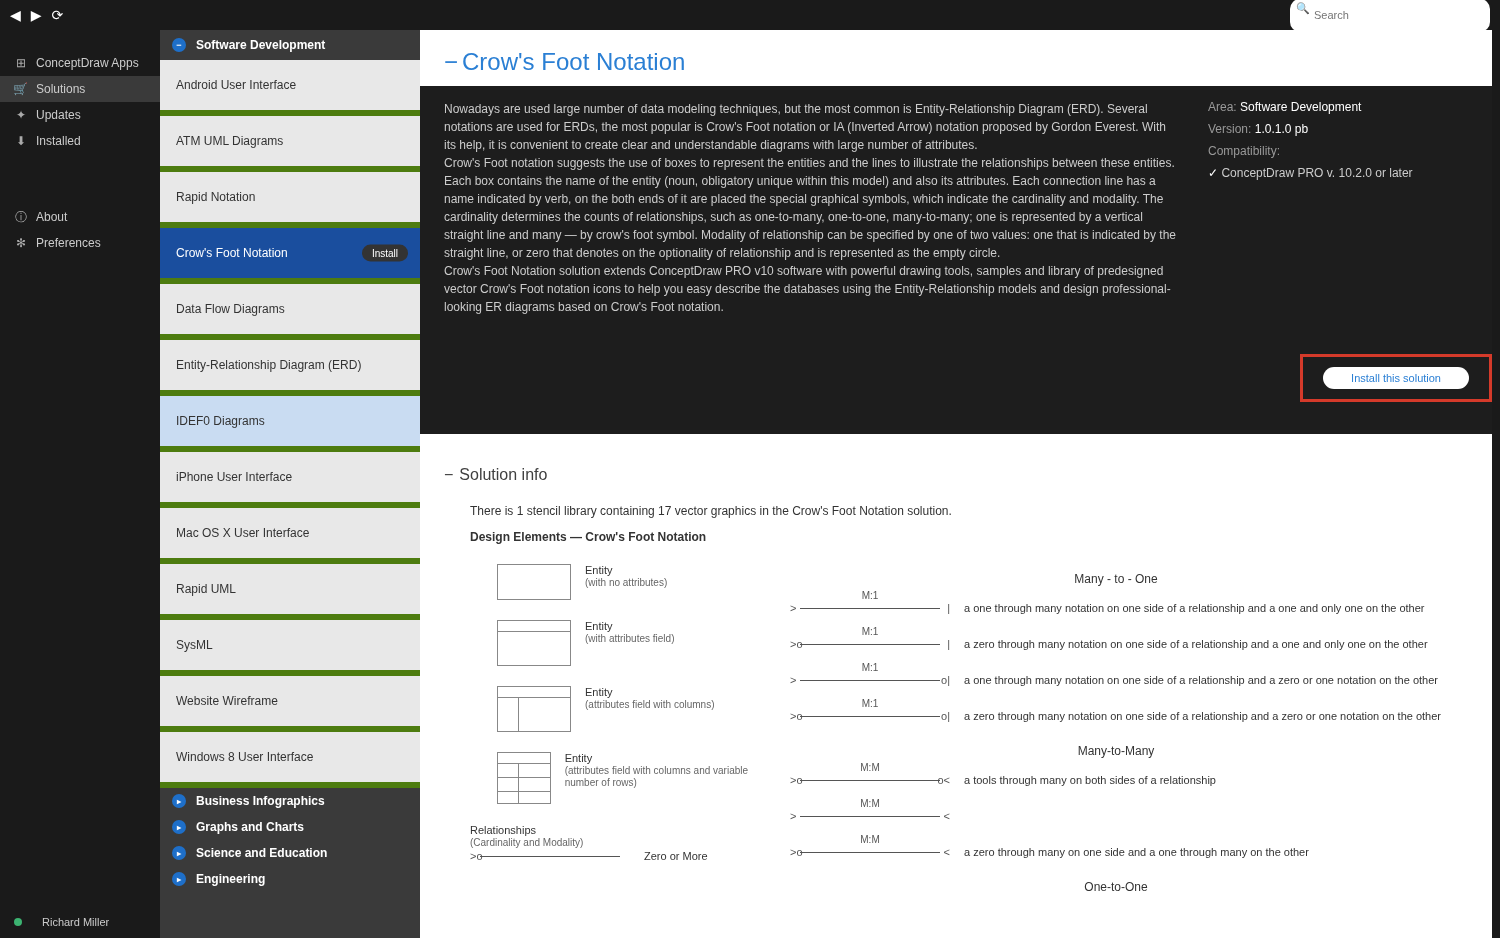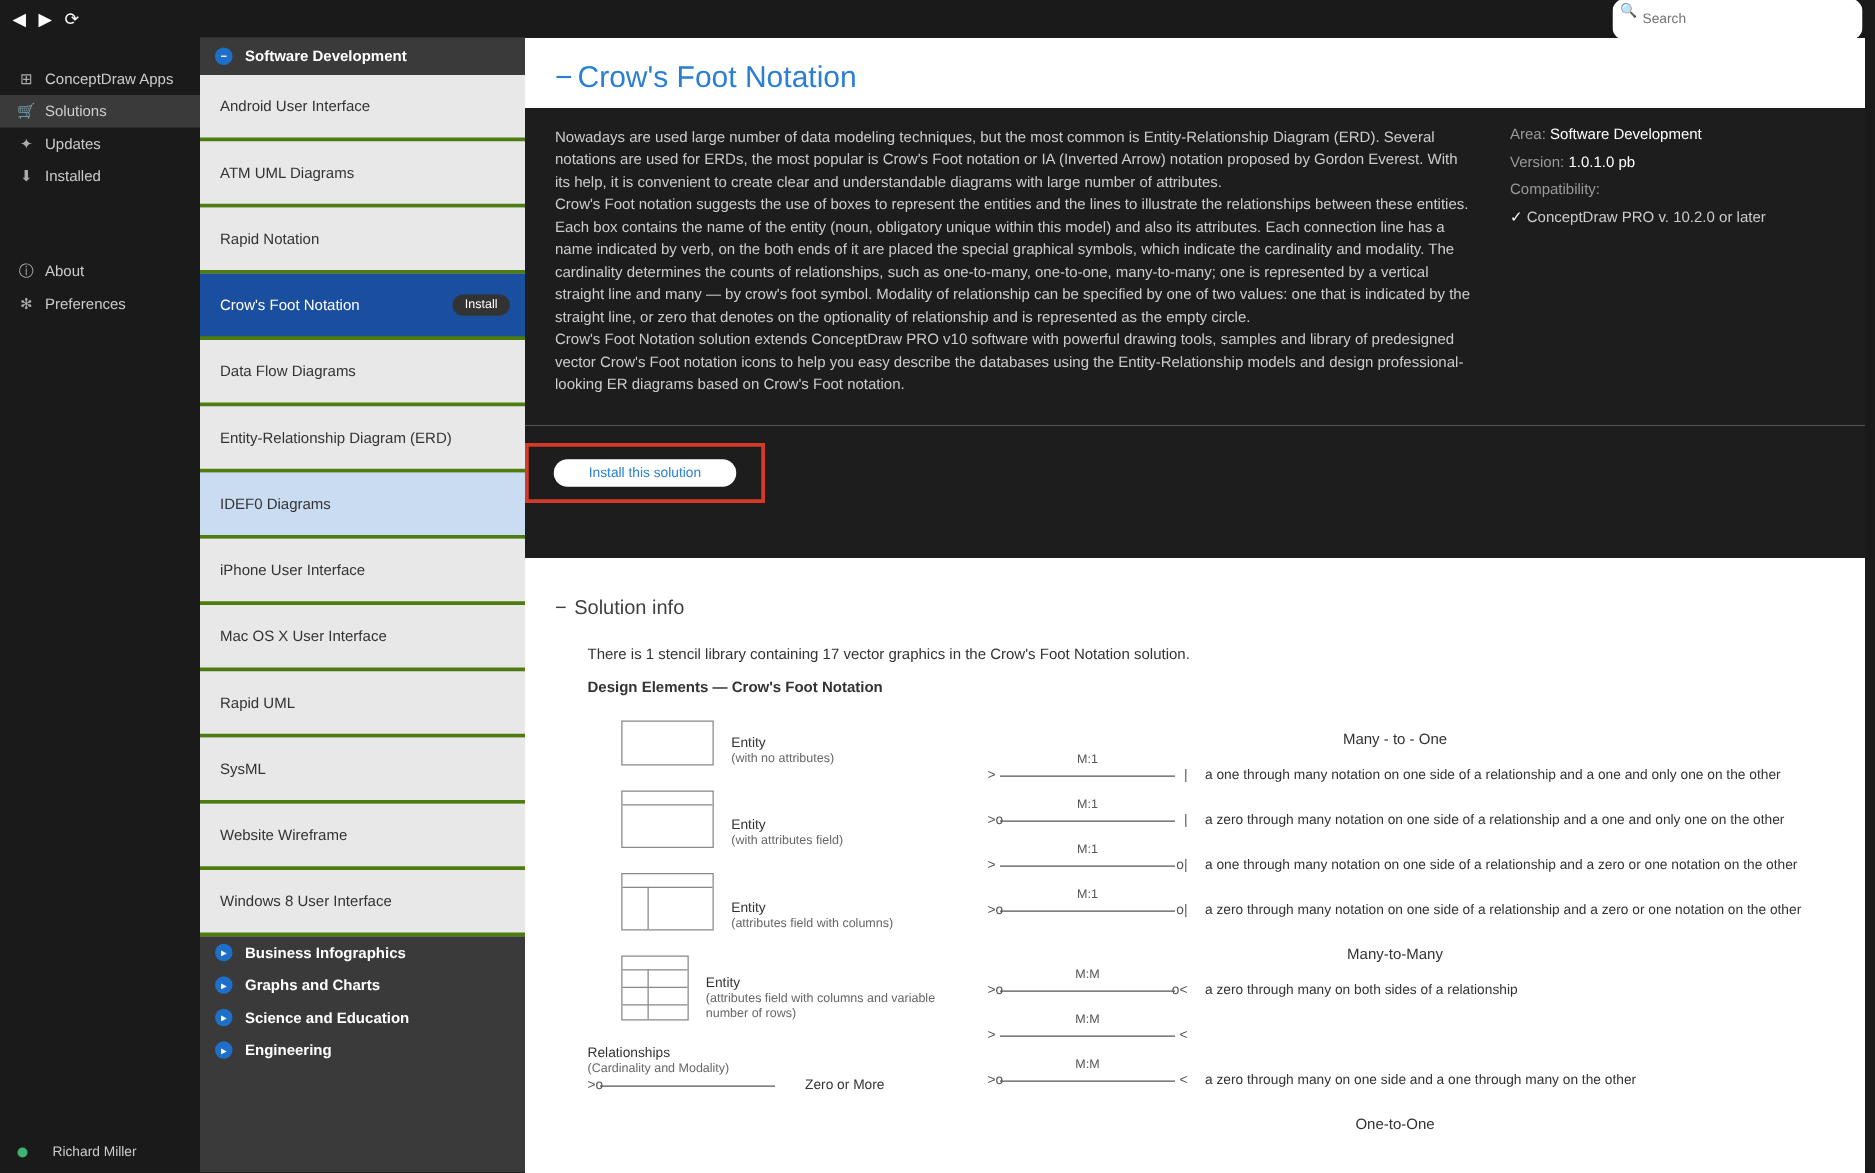--- a/index.html
+++ b/index.html
@@ -22,54 +22,54 @@
   .leftbar .item.active { background: #3a3a3a; }
   .leftbar .ico { width: 14px; height: 14px; display: inline-flex; align-items: center; justify-content: center; color: #aaa; font-size: 12px; }
   .leftbar .spacer { flex: 1; }
   .leftbar .userline { display: flex; align-items: center; gap: 20px; padding: 10px 14px; font-size: 11px; }
   .dot-green { width: 8px; height: 8px; border-radius: 50%; background: #3cb371; }
   
   
   .catcol { width: 260px; background: #3a3a3a; display: flex; flex-direction: column; overflow-y: auto; }
   .cat-header { display: flex; align-items: center; gap: 10px; padding: 8px 12px; background: #3a3a3a; color: #fff; font-weight: bold; font-size: 12px; }
   .cat-header .disc { width: 14px; height: 14px; border-radius: 50%; background: #1e6fc9; display: inline-flex; align-items: center; justify-content: center; color: #fff; font-size: 9px; }
-  .cat-item { padding: 18px 16px; background: #e8e8e8; color: #333; border-bottom: 3px solid #4d7c0f; font-size: 12px; cursor: pointer; position: relative; }
+  .cat-item { padding: 18px 16px; background: #e8e8e8; color: #333; border-bottom: 6px solid #4d7c0f; font-size: 12px; cursor: pointer; position: relative; }
   .cat-item.selected { background: #1a4e9e; color: #fff; }
   .cat-item.hover { background: #c9dcf2; }
   .cat-item .pill { position: absolute; right: 12px; top: 50%; transform: translateY(-50%); background: #333; color: #fff; border-radius: 10px; padding: 3px 10px; font-size: 10px; }
   .cat-footer { background: #3a3a3a; }
   .cat-footer .row { display: flex; align-items: center; gap: 10px; padding: 6px 12px; color: #fff; font-size: 12px; font-weight: bold; cursor: pointer; }
   .cat-footer .row .disc { width: 14px; height: 14px; border-radius: 50%; background: #1e6fc9; display: inline-flex; align-items: center; justify-content: center; color: #fff; font-size: 8px; }
   
   
   .main { flex: 1; background: #fff; color: #333; display: flex; flex-direction: column; overflow-y: auto; border-right: 8px solid #1a1a1a; }
   .main .title { padding: 18px 24px 10px 24px; font-size: 24px; font-weight: 300; color: #2a7fd4; }
   .main .title .minus { color: #2a7fd4; margin-right: 4px; }
   .darkband { background: #1d1d1d; color: #ccc; padding: 14px 24px 24px 24px; display: flex; gap: 30px; }
   .darkband .desc { flex: 1; font-size: 12px; line-height: 1.5; }
   .darkband .meta { width: 260px; font-size: 12px; color: #ccc; }
   .darkband .meta .row { margin-bottom: 8px; }
   .darkband .meta .lbl { color: #999; }
   .darkband .meta .val { color: #fff; }
   .darkband .meta .check::before { content: "✓ "; color: #fff; }
   
-  .install-bar { background: #1d1d1d; display: flex; justify-content: flex-start; padding: 14px 0 44px 0; }
+  .install-bar { background: #1d1d1d; display: flex; justify-content: flex-end; padding: 14px 0 32px 0; }
   .install-box { border: 3px solid #d43a2a; padding: 10px 20px; }
   .install-btn { background: #fff; color: #2a7fd4; border: none; border-radius: 12px; padding: 5px 28px; font-size: 11px; cursor: pointer; }
   
   .section-head { padding: 32px 24px 8px 24px; color: #404040; font-size: 16px; }
   .section-head .minus { margin-right: 6px; }
   .section-body { padding: 0 50px 40px 50px; color: #333; font-size: 12px; }
   .section-body p { margin: 12px 0; }
   .section-body strong { font-weight: bold; }
   
   .stencils { display: flex; gap: 40px; margin-top: 20px; }
   .stencil-col { flex: 0 0 280px; }
   .stencil-col.wide { flex: 1; }
-  .stencil-row { display: flex; align-items: flex-end; gap: 14px; margin-bottom: 20px; padding-left: 27px; }
+  .stencil-row { display: flex; align-items: flex-start; gap: 14px; margin-bottom: 20px; padding-left: 27px; }
   .stencil-box { width: 74px; height: 36px; border: 1px solid #888; background: #fff; }
   .stencil-box.tall { height: 46px; position: relative; }
   .stencil-box.tall::before { content: ""; position: absolute; left: 0; right: 0; top: 10px; border-top: 1px solid #888; }
   .stencil-box.split::after { content: ""; position: absolute; left: 20px; top: 10px; bottom: 0; border-left: 1px solid #888; }
   .stencil-box.rows { height: 52px; }
   .stencil-box.rows::before { content: ""; position: absolute; left: 0; right: 0; top: 10px; border-top: 1px solid #888; }
   .stencil-box.rows .l1 { position: absolute; left: 0; right: 0; top: 24px; border-top: 1px solid #888; }
   .stencil-box.rows .l2 { position: absolute; left: 0; right: 0; top: 38px; border-top: 1px solid #888; }
   .stencil-box.rows .vl { position: absolute; left: 20px; top: 10px; bottom: 0; border-left: 1px solid #888; }
   .stencil-label { font-size: 11px; }
@@ -278,21 +278,21 @@
               <div class="rel-desc">a zero through many notation on one side of a relationship and a zero or one notation on the other</div>
             </div>
             <div class="rel-section-title">Many-to-Many</div>
             <div class="rel-row">
               <div class="rel-line">
                 <div class="ln"></div>
                 <span class="lbl">M:M</span>
                 <span class="end-l">&gt;o</span>
                 <span class="end-r">o&lt;</span>
               </div>
-              <div class="rel-desc">a zero through many on both sides of a relationship</div>
+              <div class="rel-desc">a tools through many on both sides of a relationship</div>
             </div>
             <div class="rel-row">
               <div class="rel-line">
                 <div class="ln"></div>
                 <span class="lbl">M:M</span>
                 <span class="end-l">&gt;</span>
                 <span class="end-r">&lt;</span>
               </div>
             </div>
             <div class="rel-row">

